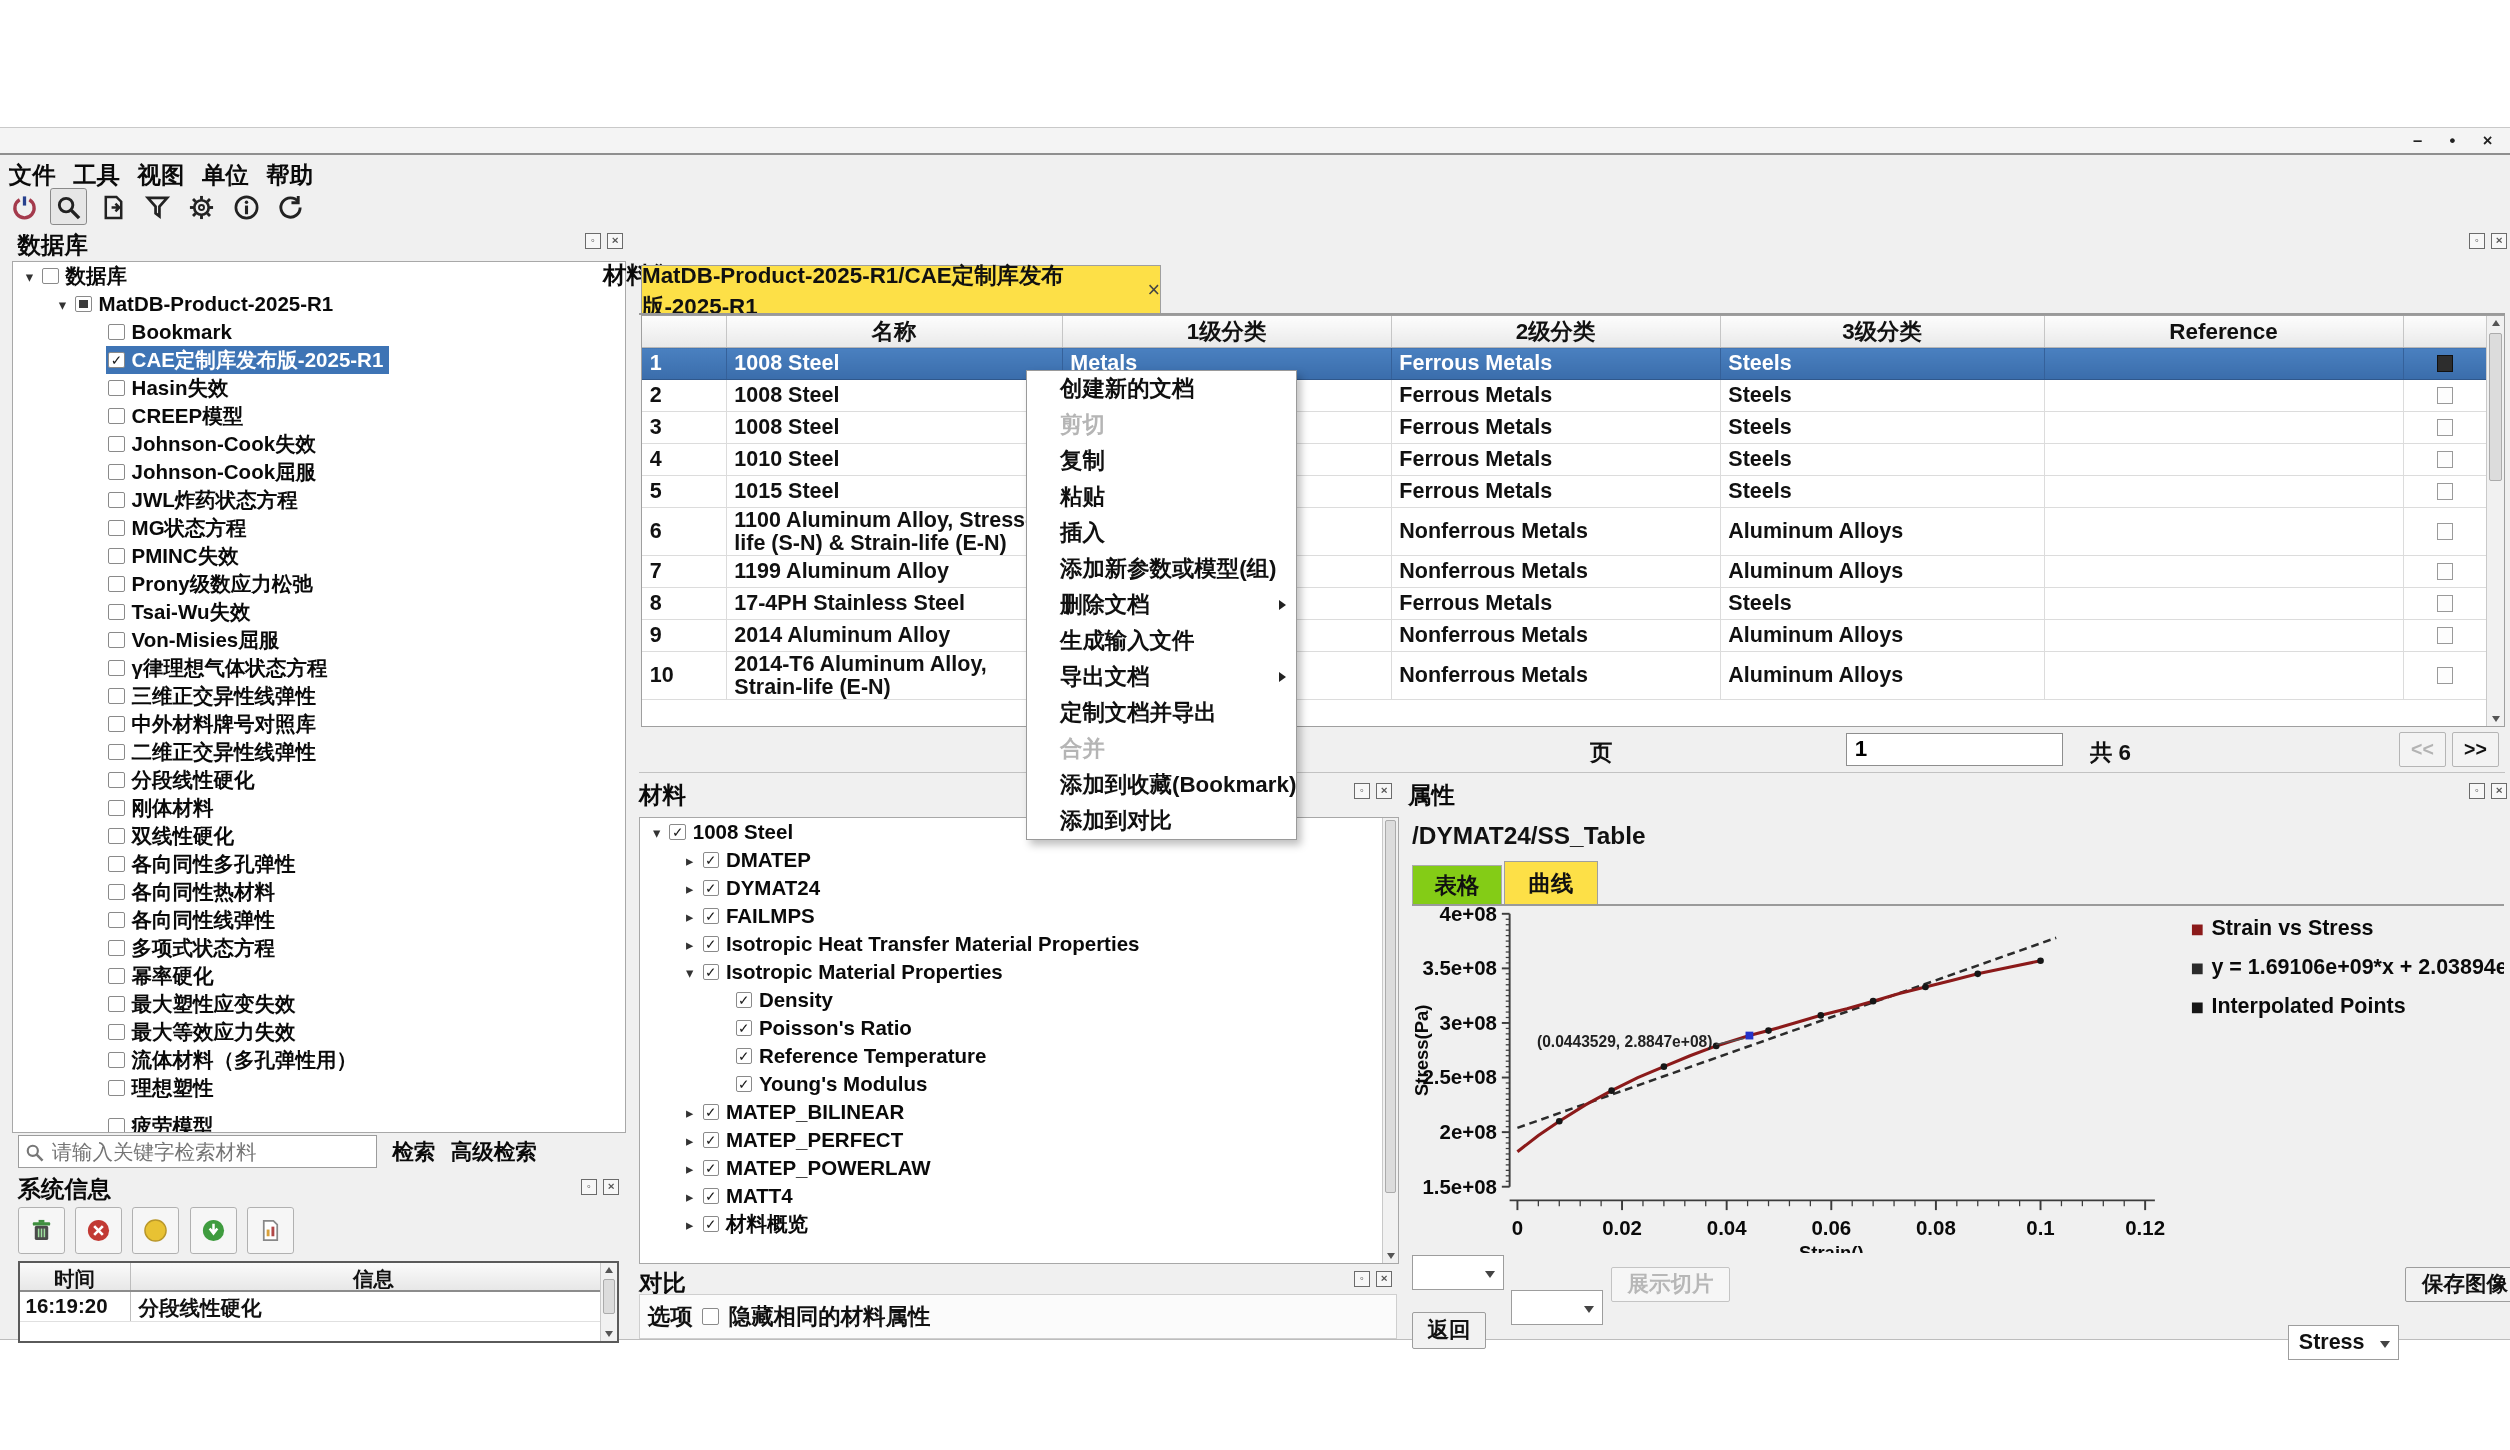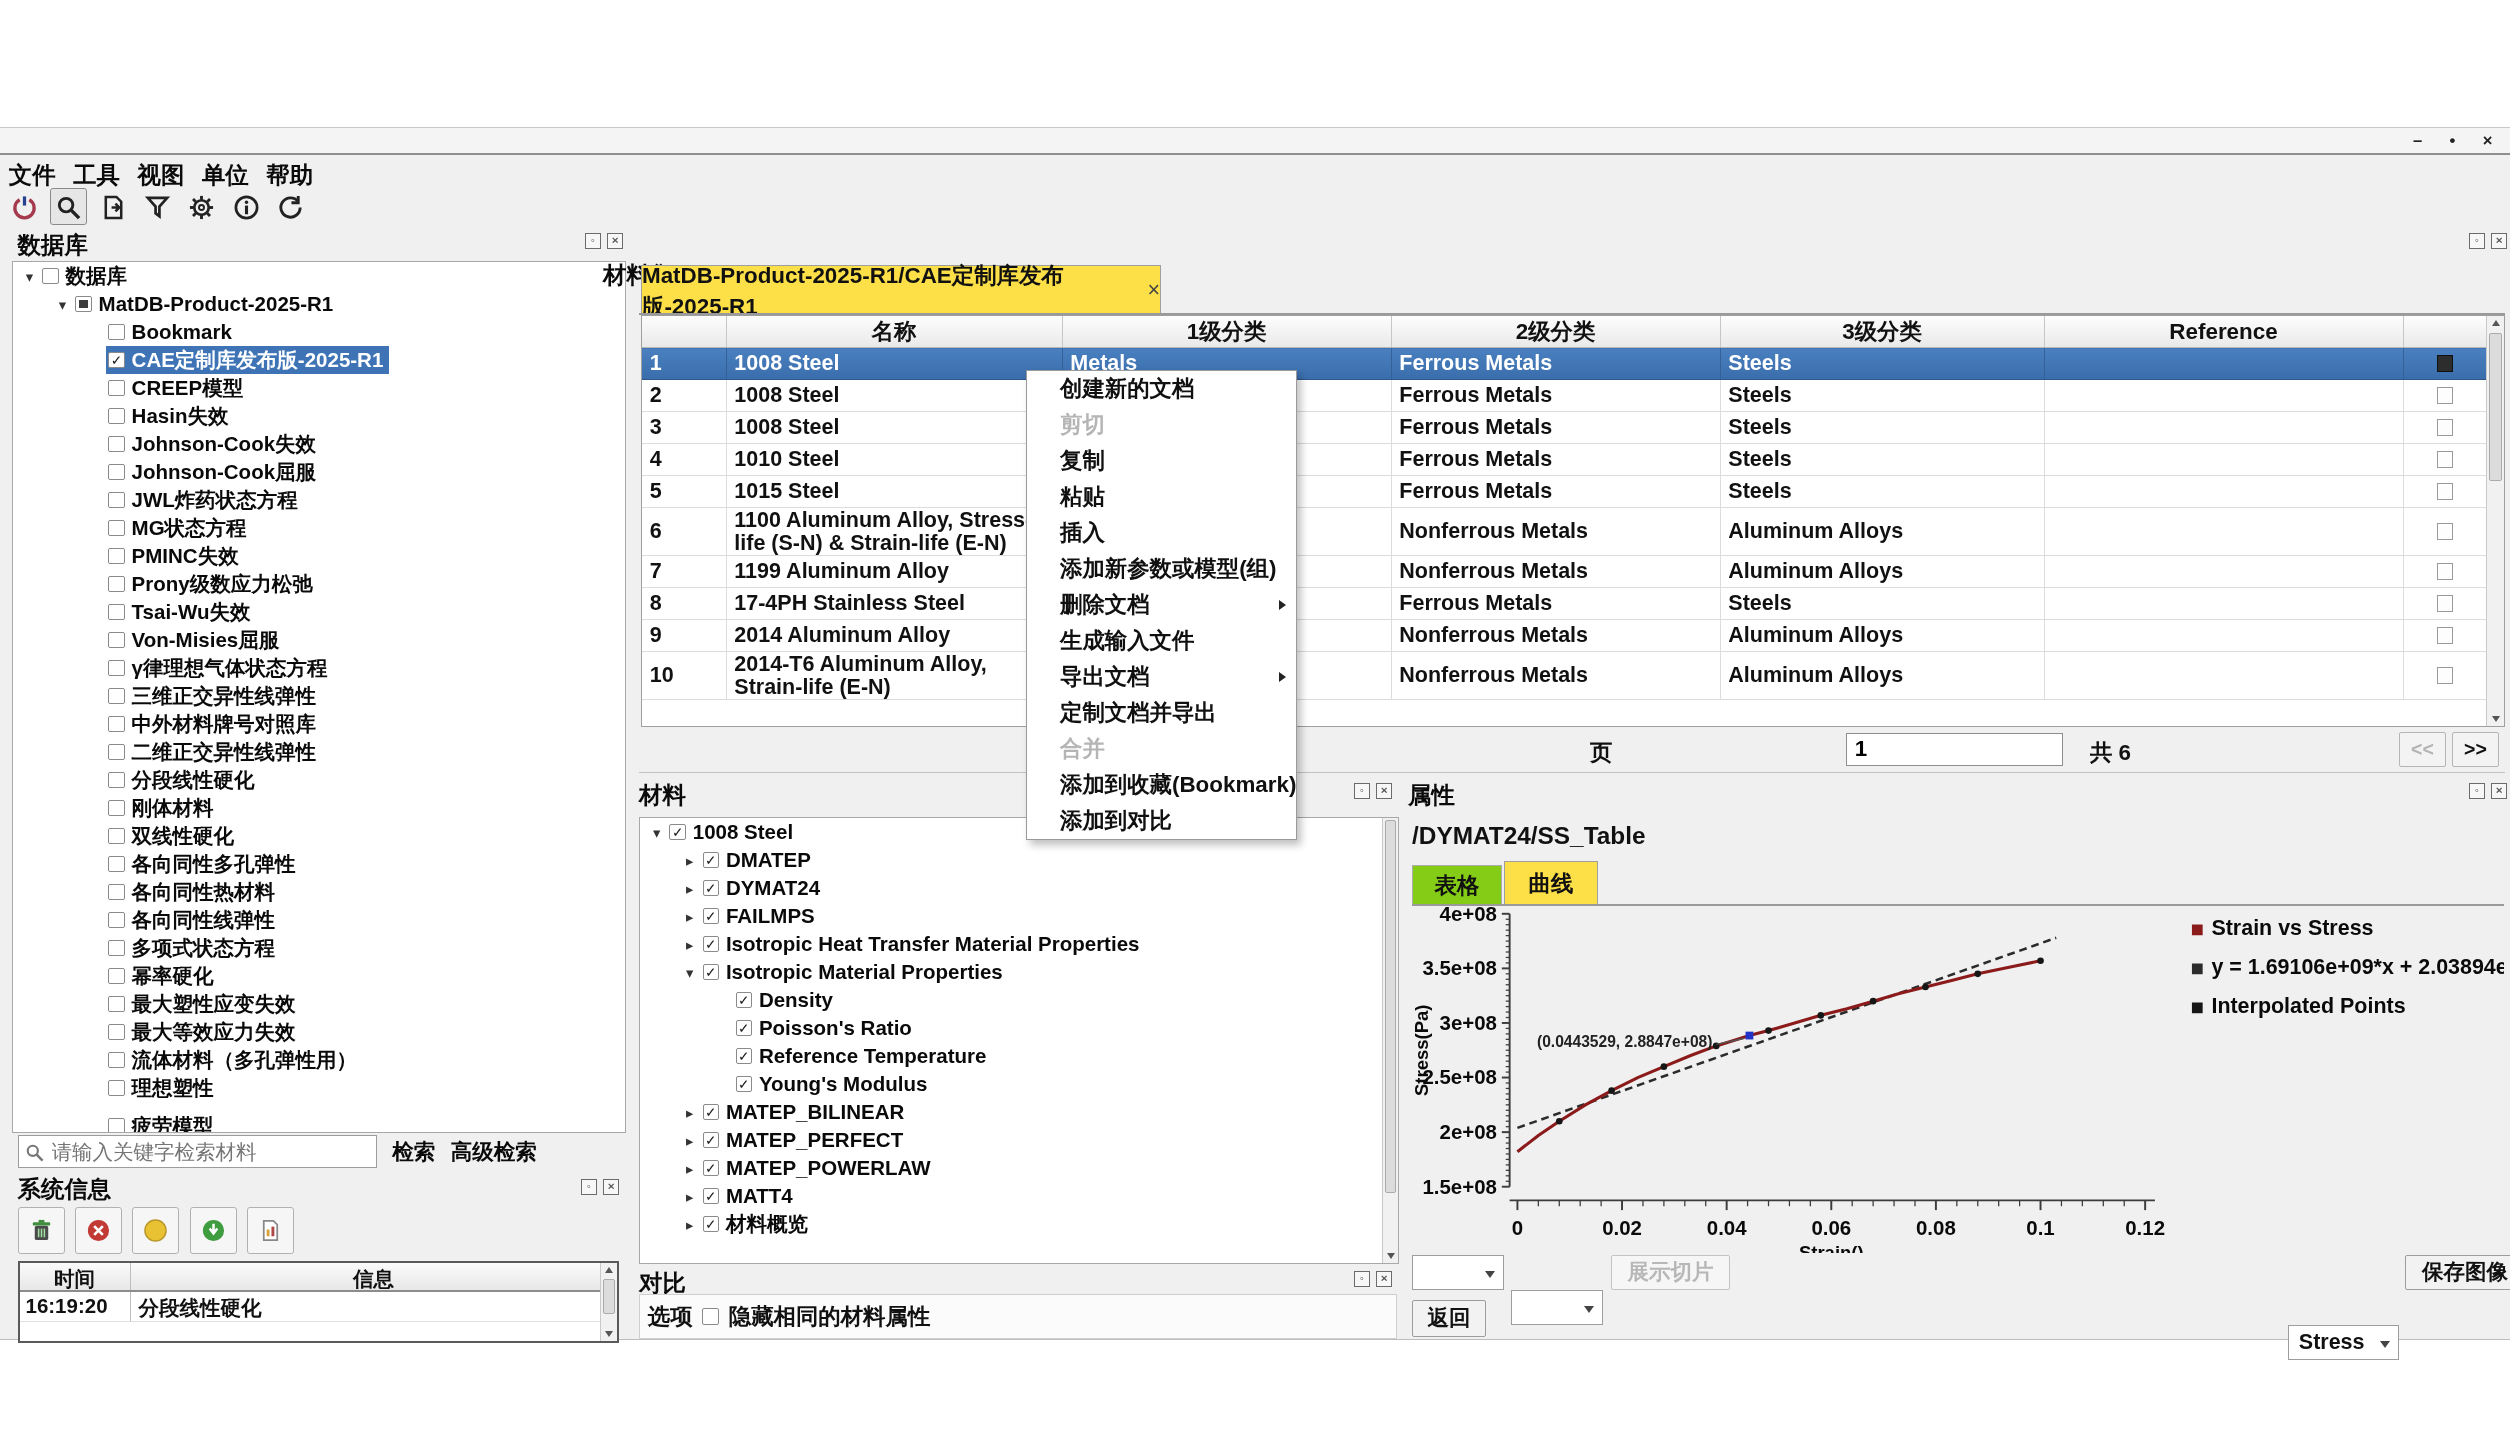--- a/index.html
+++ b/index.html
@@ -67,21 +67,21 @@
   .logrow{display:flex;height:29px;font-size:20.5px;font-weight:600;border-bottom:1px solid #e0e0e0;}
   .logc1{width:111px;border-right:1px solid #bdbdbd;padding:2px 5.9px;box-sizing:border-box;}
   .logc2{flex:1;padding:2px 7.8px;}
   
   .tab{box-sizing:border-box;border:1px solid #9f9f9f;border-bottom:none;background:#fde047;display:flex;align-items:center;justify-content:center;gap:11.7px;font-size:22.4px;font-weight:700;}
   .tab.inactive{background:#84cc16;border-color:#ababab;}
   .tabclose{font-size:21.5px;color:#444;font-weight:400;}
   
   .combo{height:35px;border:1px solid #9d9d9d;background:#fff;box-sizing:border-box;position:relative;font-size:21.5px;font-weight:700;line-height:33px;padding:0 25px 0 9.8px;}
   .combo .carr{position:absolute;right:7.8px;top:14.6px;width:0;height:0;border-left:5.9px solid transparent;border-right:5.9px solid transparent;border-top:7.8px solid #444;}
-  .pbtn{height:35px;border:1px solid #9d9d9d;background:#f2f2f2;box-sizing:border-box;font-size:21.5px;font-weight:700;line-height:33px;text-align:center;border-radius:2px;}
+  .pbtn{height:35px;border:1px solid #9d9d9d;background:#f2f2f2;box-sizing:border-box;font-size:21.5px;font-weight:700;line-height:33px;text-align:center;border-radius:2px;margin-top:12px;}
   .pbtn.disabled{color:#b7b7b7;border-color:#c4c4c4;background:#f6f6f6;}
   .hline{background:#9a9a9a;height:2px;}
 </style>
 </head>
 <body>
 
 <div id="screen">
   <div id="window" class="abs">
 
     <div id="titlebar" class="abs">
@@ -180,28 +180,28 @@
           <span class="texp"></span>
           <span class="tbody2 sel">
             <span class="cbx">✓</span>
             <span class="tlabel">CAE定制库发布版-2025-R1</span>
           </span>
         </div>
         <div class="trow" style="padding-left: 72px;">
           <span class="texp"></span>
           <span class="tbody2">
             <span class="cbx"></span>
+            <span class="tlabel">Hasin失效</span>
+          </span>
+        </div>
+        <div class="trow" style="padding-left: 72px;">
+          <span class="texp"></span>
+          <span class="tbody2">
+            <span class="cbx"></span>
             <span class="tlabel">CREEP模型</span>
-          </span>
-        </div>
-        <div class="trow" style="padding-left: 72px;">
-          <span class="texp"></span>
-          <span class="tbody2">
-            <span class="cbx"></span>
-            <span class="tlabel">Hasin失效</span>
           </span>
         </div>
         <div class="trow" style="padding-left: 72px;">
           <span class="texp"></span>
           <span class="tbody2">
             <span class="cbx"></span>
             <span class="tlabel">Johnson-Cook失效</span>
           </span>
         </div>
         <div class="trow" style="padding-left: 72px;">

